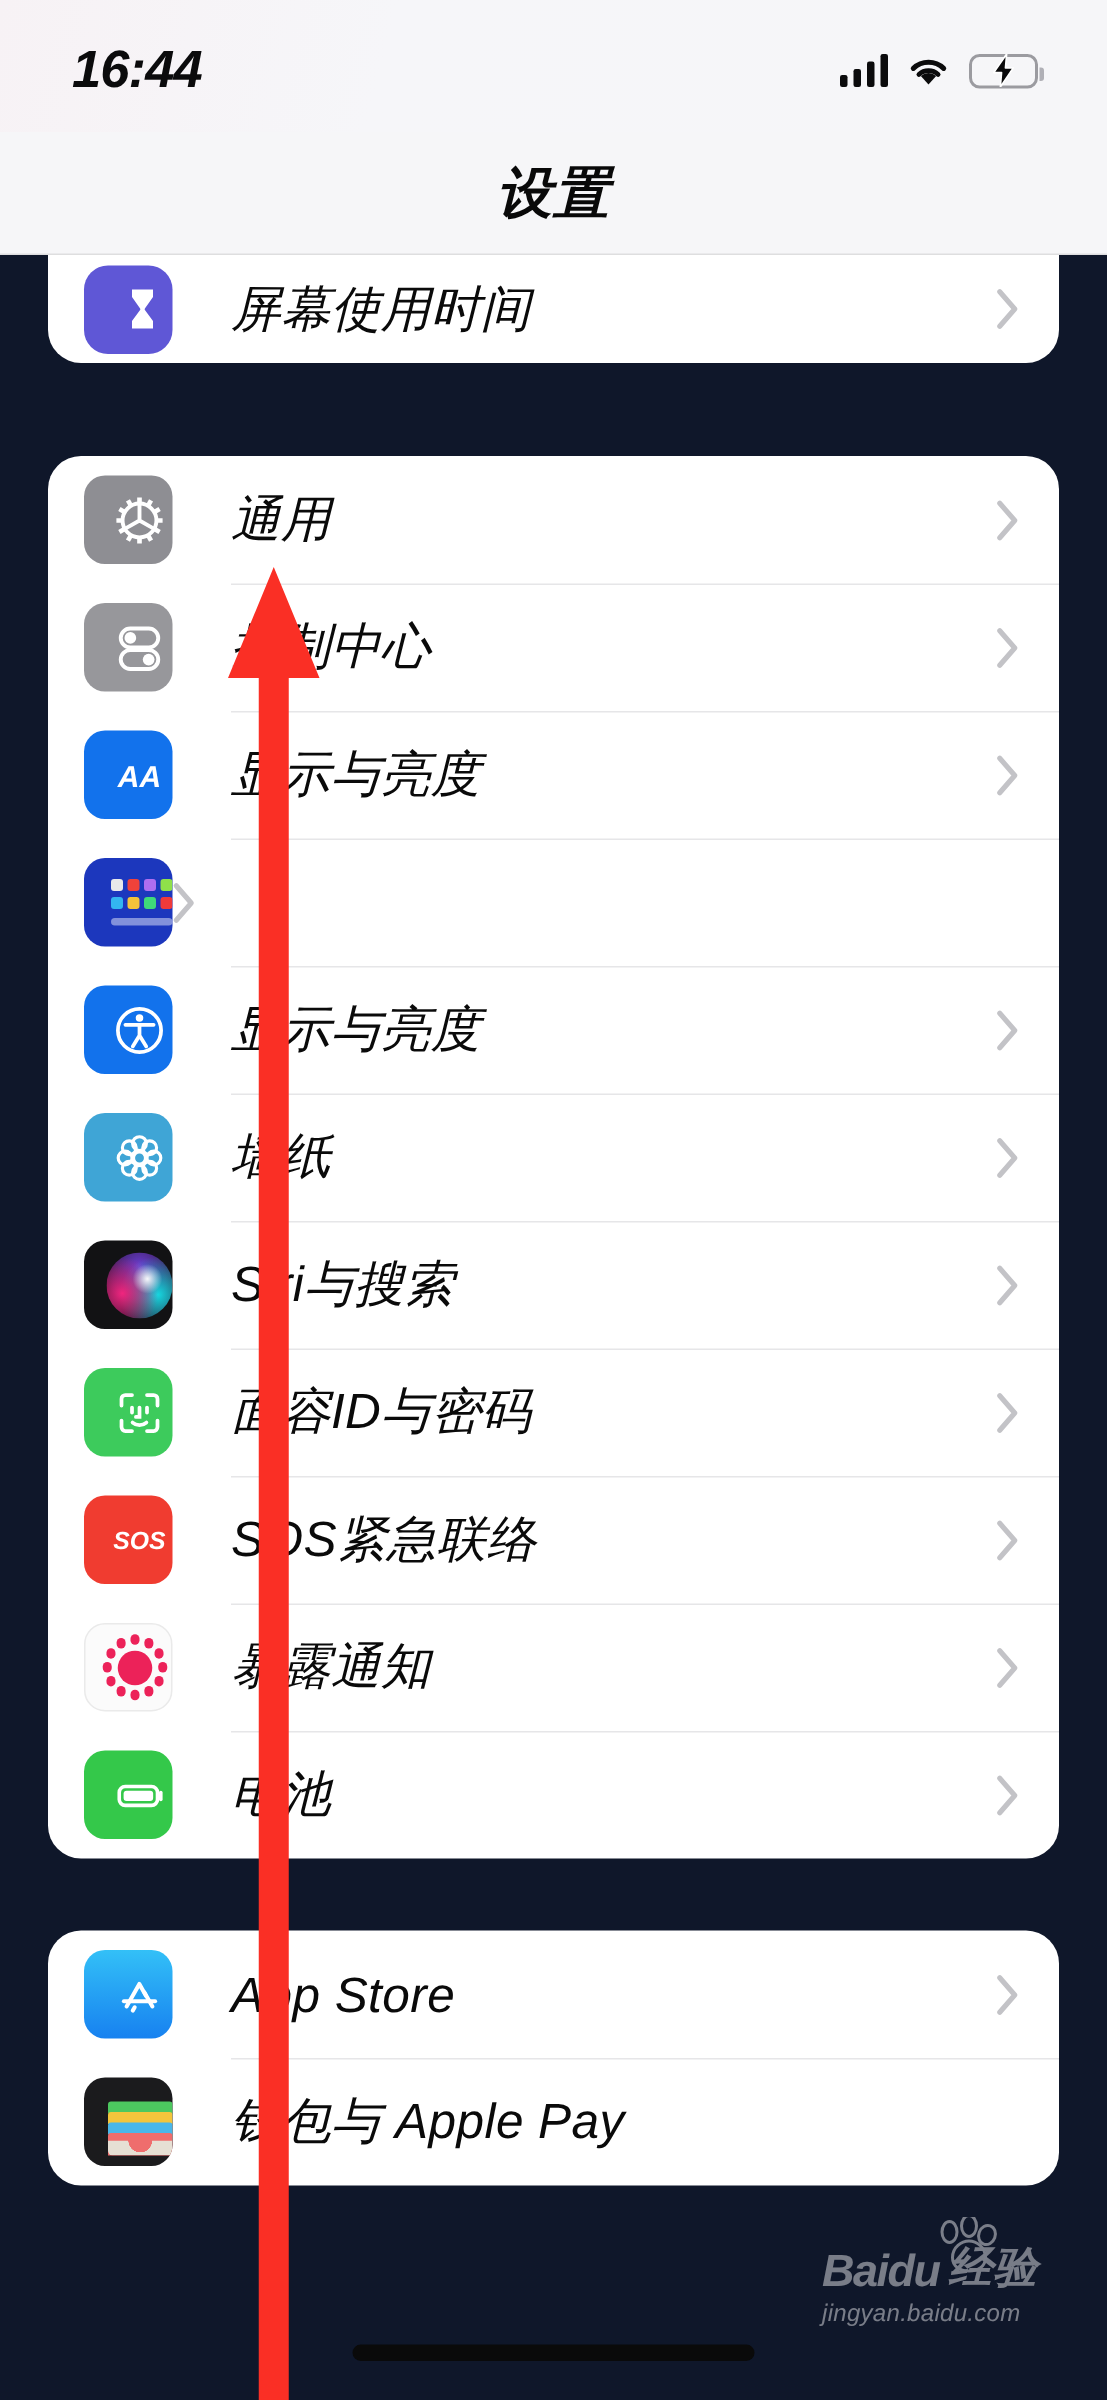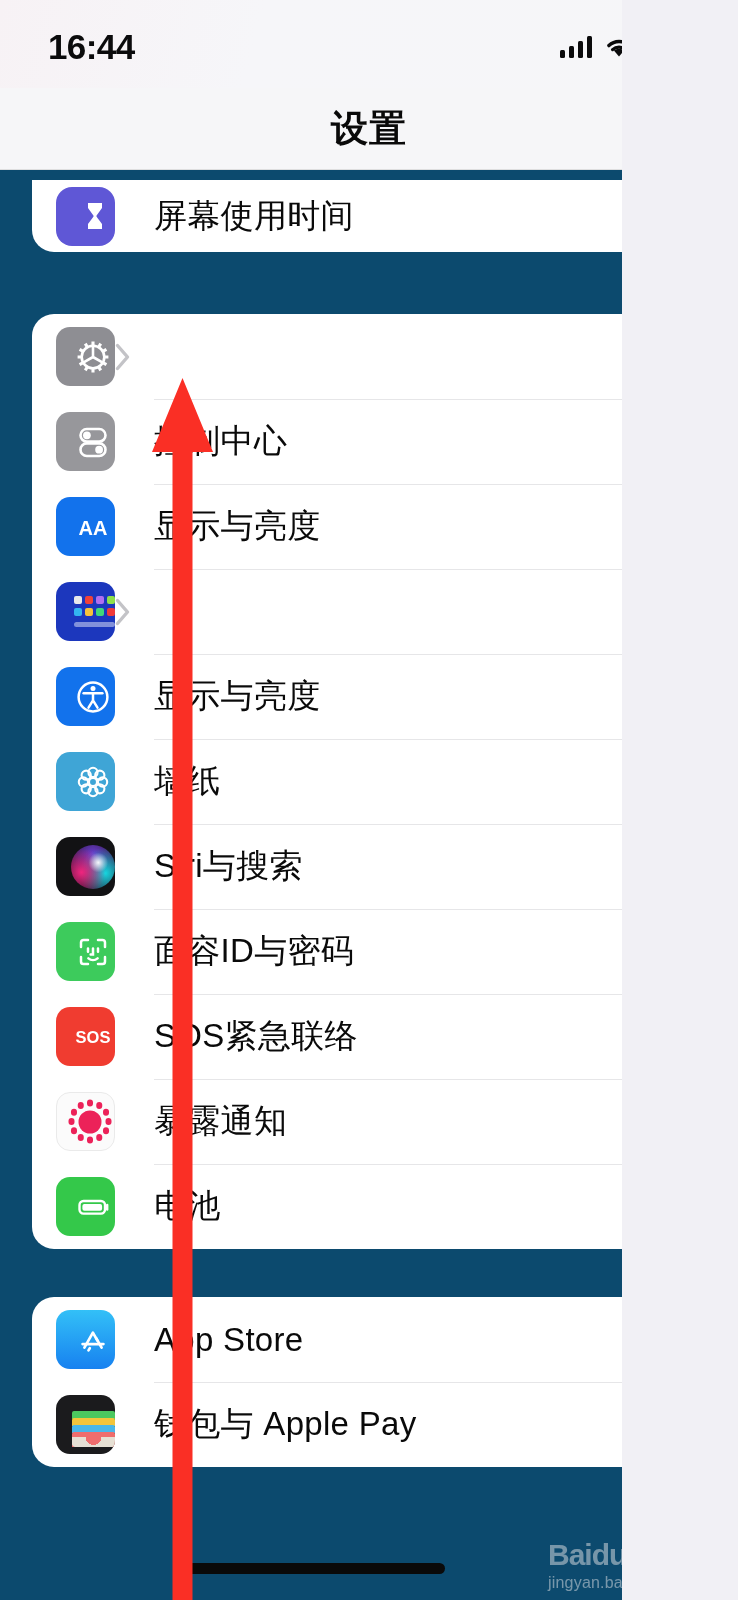--- a/index.html
+++ b/index.html
@@ -2,21 +2,21 @@
 <html><head>
 <meta charset="utf-8">
 <style>
   * { margin:0; padding:0; box-sizing:border-box; }
   html,body {
     width:738px; height:1600px;
     background:#f1f0f5;
     font-family:"Liberation Sans","DejaVu Sans",sans-serif;
     overflow:hidden;
   }
-  #screen { position:relative; width:622px; height:1600px; overflow:hidden; background:#0c4a6e; }
+  #screen { position:relative; width:738px; height:1600px; overflow:hidden; background:#0f172a;font-style:italic; }
 
   
   .statusbar {
     position:absolute; top:0; left:0; width:738px; height:88px;
     display:flex; align-items:center; justify-content:space-between;
     padding:0 46px 0 48px; z-index:5;
     background:linear-gradient(105deg,#f7f2f5 0%,#f6f6f9 35%,#f6f6f8 100%);
   }
   .clock { font-size:35px; font-weight:700; color:#0b0b0c; letter-spacing:-0.6px; margin-top:6px; }
   .sb-right { display:flex; align-items:center; gap:13px; margin-top:6px; }
@@ -41,21 +41,21 @@
   
   .navbar {
     position:absolute; top:88px; left:0; width:738px; height:82px;
     display:flex; align-items:center; justify-content:center; z-index:5;
     background:#f6f6f8;
   }
   .navtitle { font-size:37px; font-weight:700; color:#090909; letter-spacing:1px; }
   .navsep { position:absolute; top:169px; left:0; width:738px; height:1px; background:#dededf; z-index:5; }
 
   
-  .content { position:absolute; top:180px; left:0; width:738px; }
+  .content { position:absolute; top:170px; left:0; width:738px; }
   .card {
     margin:0 32px; background:#ffffff; border-radius:22px; overflow:hidden;
   }
   .card.clip-top { border-radius:0 0 22px 22px; margin-top:0; }
   .gap-lg { height:62px; }
   .gap-sm { height:48px; }
 
   .row {
     position:relative; display:flex; align-items:center;
     height:85px; padding-left:24px; padding-right:26px;
@@ -229,20 +229,21 @@
                 <path d="M29.7 35.4 l-1.8-3.1"></path>
               <path d="M22 37.4 v-3.6"></path>
                 <path d="M14.3 35.4 l1.8-3.1"></path>
                 <path d="M8.6 29.7 l3.1-1.8"></path>
               <path d="M6.6 22 h3.6"></path>
                 <path d="M8.6 14.3 l3.1 1.8"></path>
                 <path d="M14.3 8.6 l1.8 3.1"></path>
             </g>
           </svg>
         </span>
+        <span class="label">通用</span>
         <span class="chev">
           <svg viewBox="0 0 16 28" width="16" height="28">
               <path d="M2.5 2.5 L12.5 14 L2.5 25.5" stroke="#c3c3c7" stroke-width="3.4" fill="none" stroke-linecap="round" stroke-linejoin="round"></path>
             </svg>
         </span>
       </div>
 
       <div class="row">
         <span class="icon ic-control">
           <svg viewBox="0 0 44 44" width="44" height="44">

